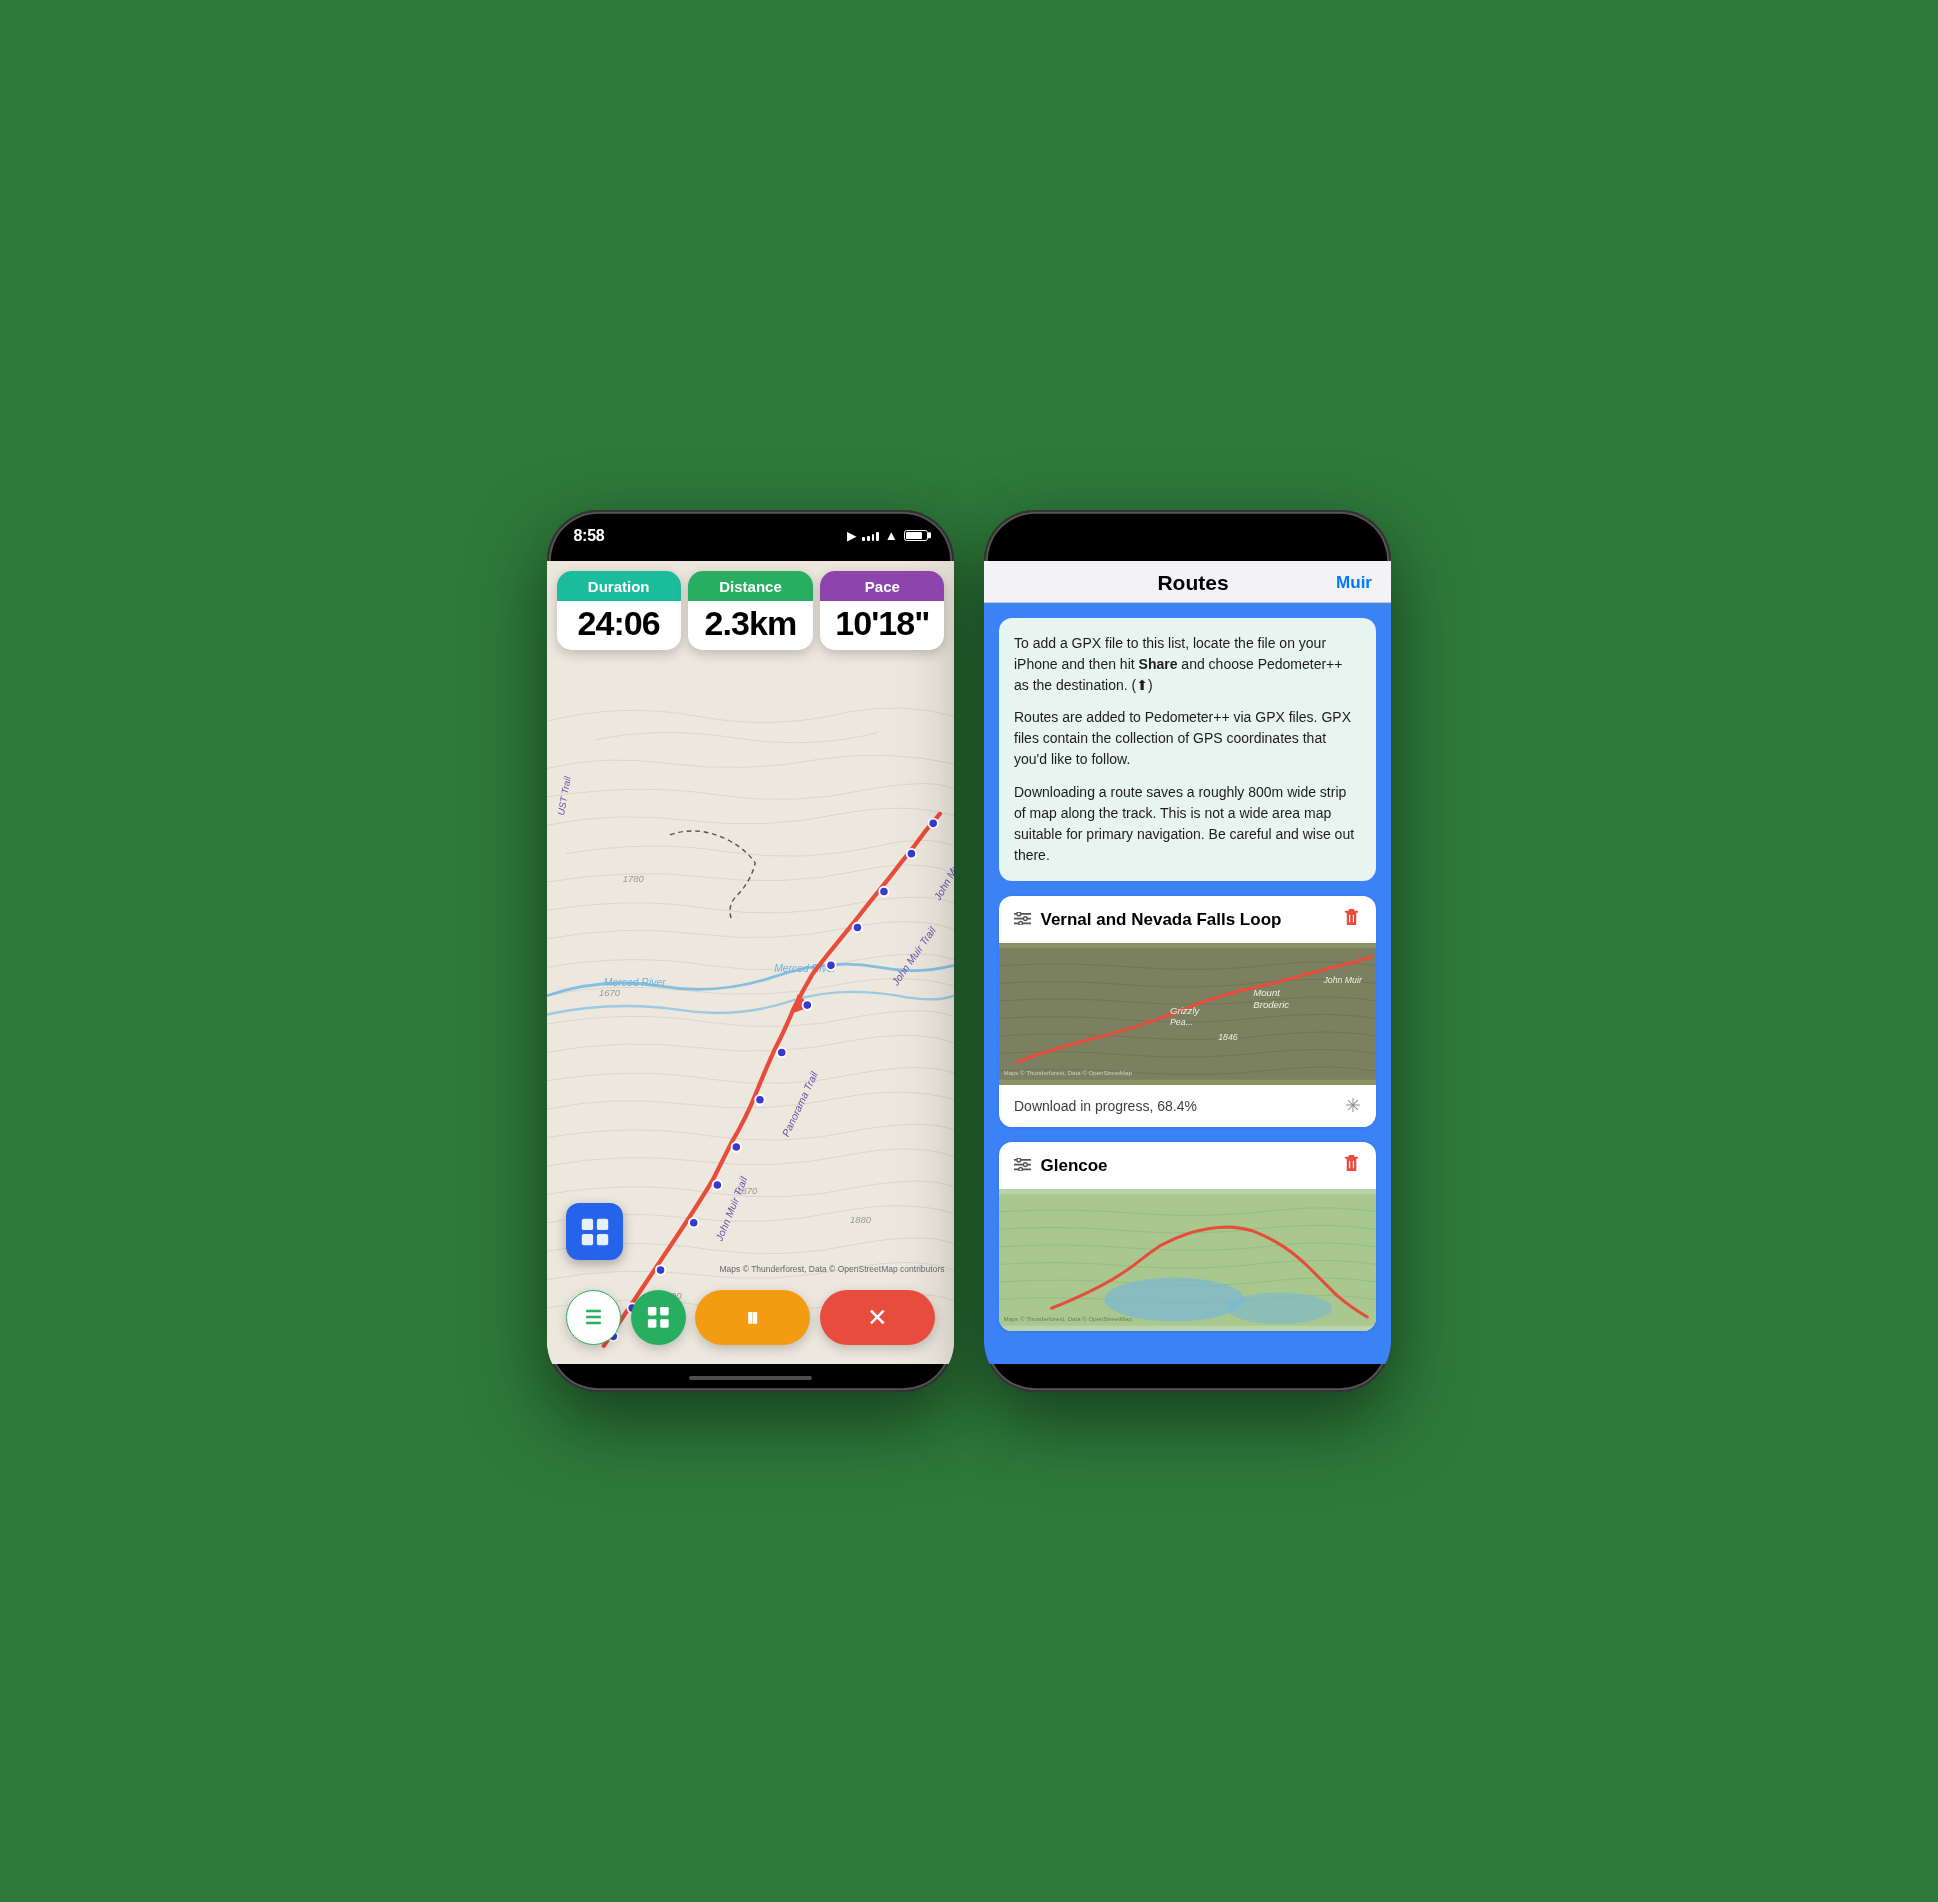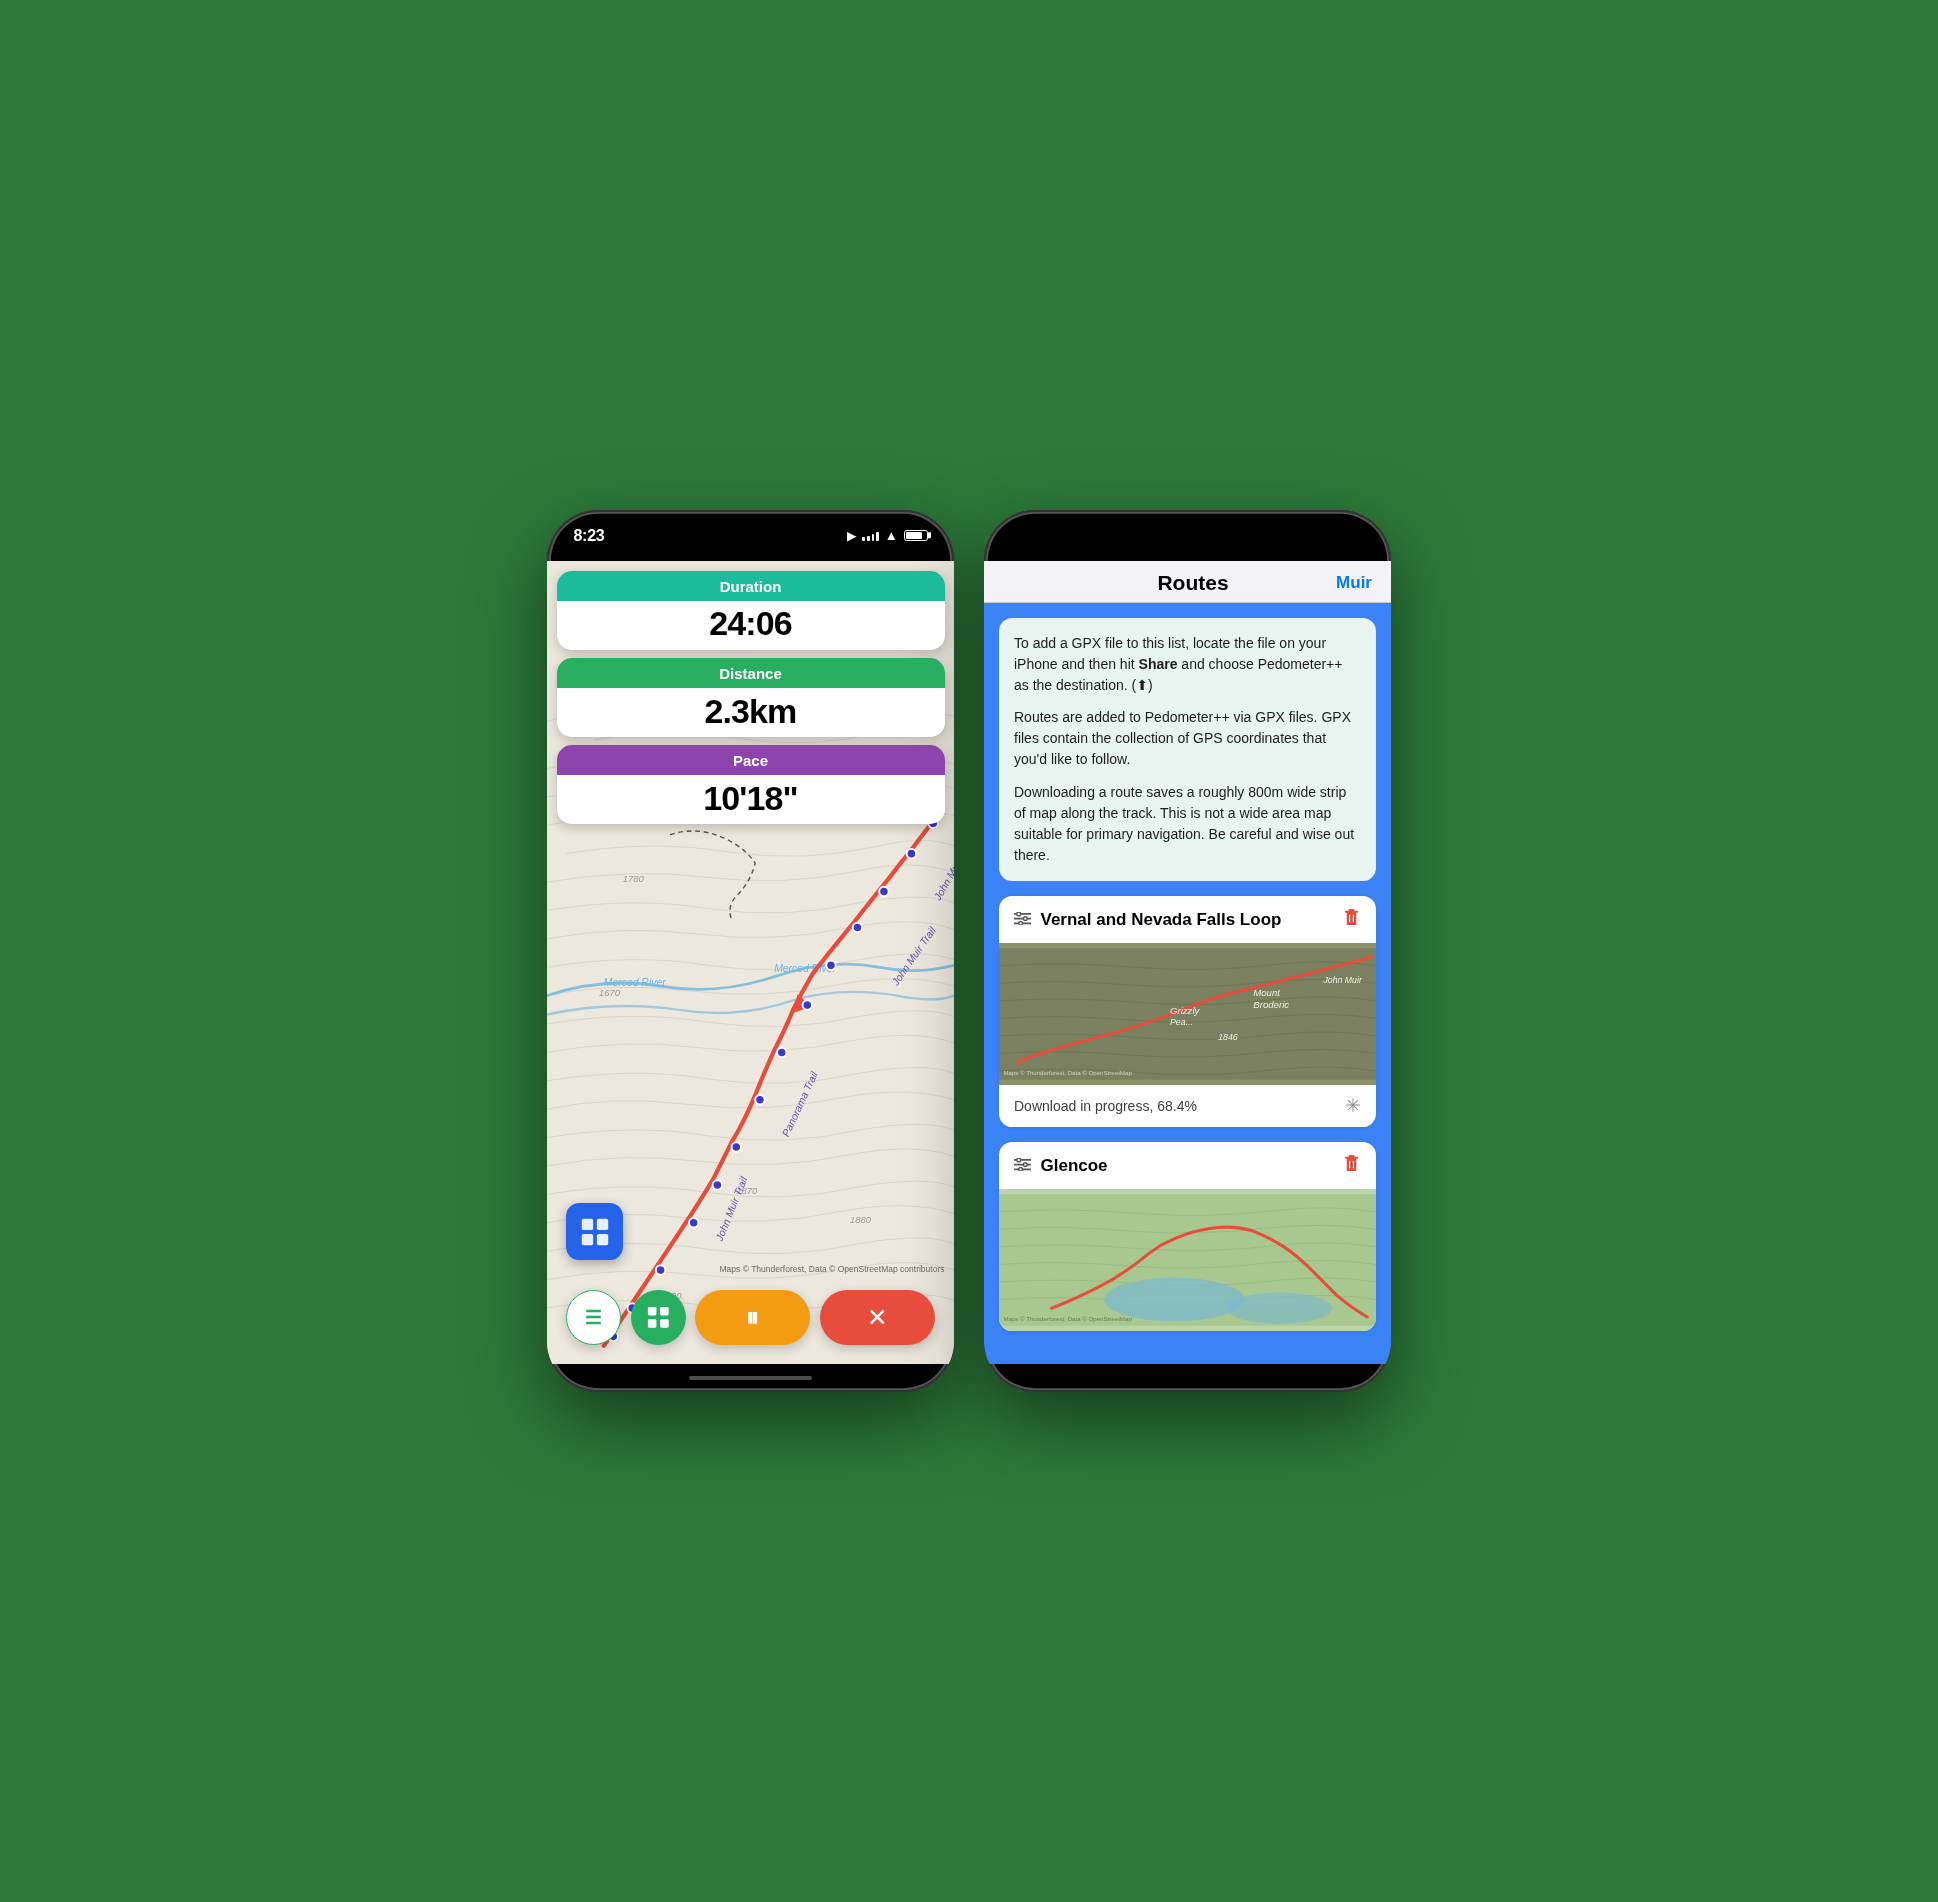--- a/index.html
+++ b/index.html
@@ -127,21 +127,20 @@
 
     
     .stats-overlay {
       position: absolute;
       top: 9.5px;
       left: 9.5px;
       right: 9.5px;
       display: flex;
       gap: 7.6px;
       z-index: 20;
-      flex-direction: column;
     }
 
     .stat-card {
       flex: 1;
       border-radius: 15px;
       overflow: hidden;
       box-shadow: 0 3.8px 11.4px rgba(0,0,0,0.2);
     }
 
     .stat-header {
@@ -415,21 +414,21 @@
       stroke-width: 2;
     }
   </style>
 </head>
 <body>
 
 <div class="phone phone1">
   <div class="dynamic-island"></div>
 
   <div class="status-bar light">
-    <span class="status-time">8:23</span>
+    <span class="status-time">8:58</span>
     <div class="status-icons">
       <span style="font-size:12.3px;">▶</span>
       <div class="signal-bars">
         <div class="signal-bar" style="height:3.8px;"></div>
         <div class="signal-bar" style="height:5.7px;"></div>
         <div class="signal-bar" style="height:7.6px;"></div>
         <div class="signal-bar" style="height:9.5px;"></div>
       </div>
       <span class="wifi-icon">▲</span>
       <div class="battery-icon">

